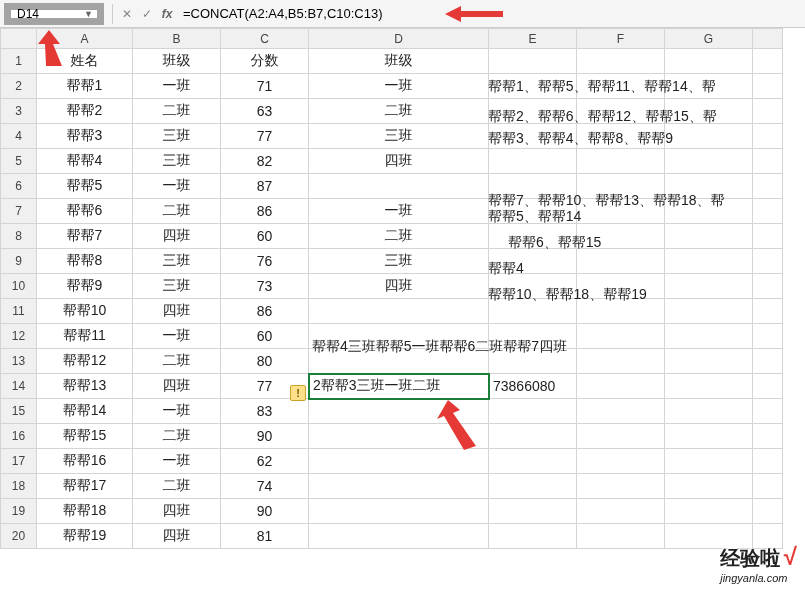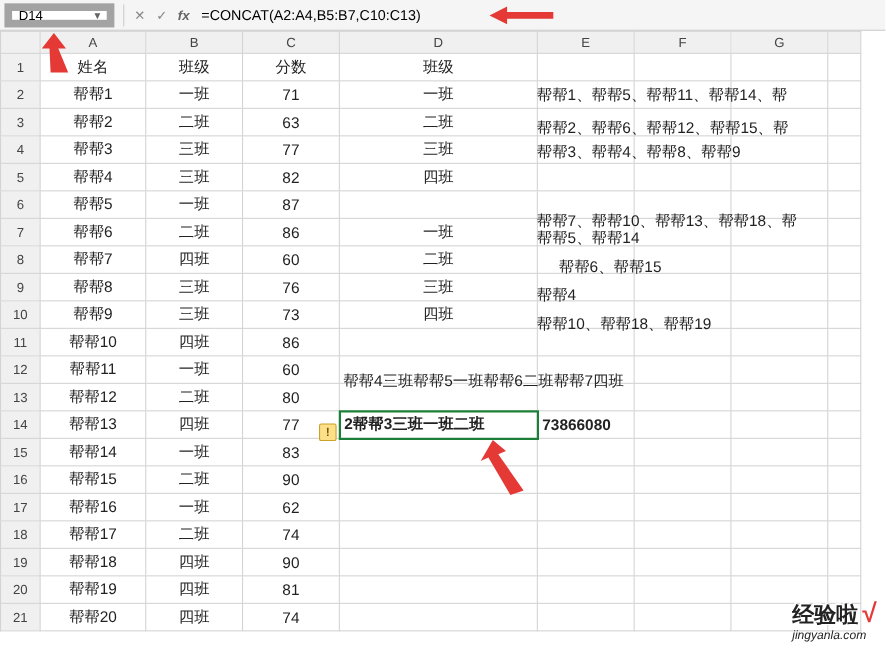--- a/index.html
+++ b/index.html
@@ -13,21 +13,21 @@
 .fb-fx { font-style: italic; font-weight: bold; color: #666; }
 .formula-input { flex: 1; height: 22px; border: none; background: transparent; padding: 0 6px; font-size: 13px; outline: none; }
 
 .grid-wrap { position: relative; }
 table.grid { border-collapse: collapse; table-layout: fixed; }
 table.grid th, table.grid td { border: 1px solid #d4d4d4; overflow: hidden; white-space: nowrap; }
 .corner { width: 36px; height: 20px; background: #f0f0f0; border: 1px solid #ccc; }
 .colhead { height: 20px; background: #f0f0f0; text-align: center; font-weight: normal; color: #444; font-size: 12px; }
 .rowhead { width: 36px; background: #f0f0f0; text-align: center; font-weight: normal; color: #444; font-size: 12px; }
 td.cell { height: 25px; padding: 0 4px; text-align: center; font-size: 14px; color: #222; background: #fff; }
-td.cell.left { text-align: left; font-weight: bold; }
+td.cell.left { text-align: left; }
 .col-A { width: 96px; } .col-B { width: 88px; } .col-C { width: 88px; } .col-D { width: 180px; } .col-E { width: 88px; } .col-F { width: 88px; } .col-G { width: 88px; } .col-H { width: 30px; }
 
 .selected { outline: 2px solid #1a7f37; outline-offset: -1px; background: #fff; }
 .overflow-text { position: absolute; white-space: nowrap; font-size: 14px; color: #222; pointer-events: none; }
 
 .arrow { position: absolute; pointer-events: none; }
 .arrow-red svg path, .arrow-red svg polygon { fill: #e53935; }
 
 .watermark { position: absolute; right: 8px; bottom: 8px; text-align: left; }
 .wm-main { font-size: 20px; font-weight: bold; color: #222; text-shadow: 1px 1px 0 #fff, -1px -1px 0 #fff; }
@@ -297,31 +297,20 @@
           <th class="rowhead">20</th>
           <td class="cell">帮帮19</td>
           <td class="cell">四班</td>
           <td class="cell">81</td>
           <td class="cell"></td>
           <td class="cell"></td>
           <td class="cell"></td>
           <td class="cell"></td>
           <td class="cell"></td>
         </tr>
-        <tr>
-          <th class="rowhead">21</th>
-          <td class="cell">帮帮20</td>
-          <td class="cell">四班</td>
-          <td class="cell">74</td>
-          <td class="cell"></td>
-          <td class="cell"></td>
-          <td class="cell"></td>
-          <td class="cell"></td>
-          <td class="cell"></td>
-        </tr>
       </tbody>
 </table>
 
 <div id="overflows">
       <div class="overflow-text" style="left: 488px; top: 50px;">帮帮1、帮帮5、帮帮11、帮帮14、帮</div>
       <div class="overflow-text" style="left: 488px; top: 80px;">帮帮2、帮帮6、帮帮12、帮帮15、帮</div>
       <div class="overflow-text" style="left: 488px; top: 102px;">帮帮3、帮帮4、帮帮8、帮帮9</div>
       <div class="overflow-text" style="left: 488px; top: 128px; margin-top: 36px;">帮帮7、帮帮10、帮帮13、帮帮18、帮</div>
       <div class="overflow-text" style="left: 488px; top: 180px;">帮帮5、帮帮14</div>
       <div class="overflow-text" style="left: 508px; top: 206px;">帮帮6、帮帮15</div>

